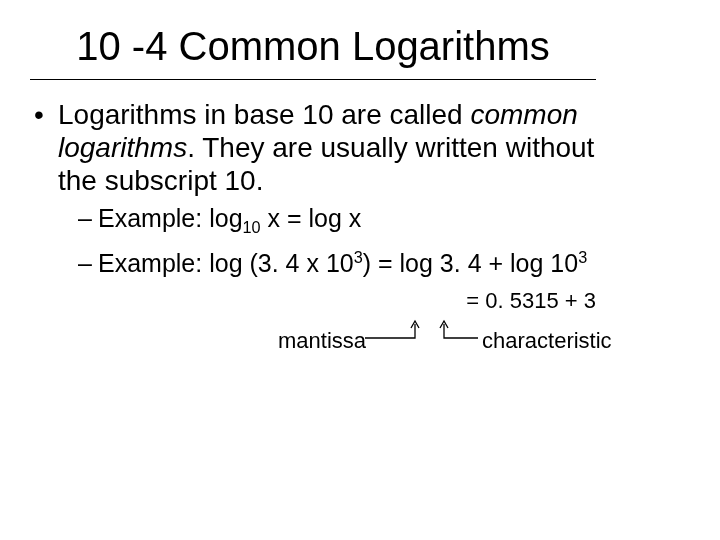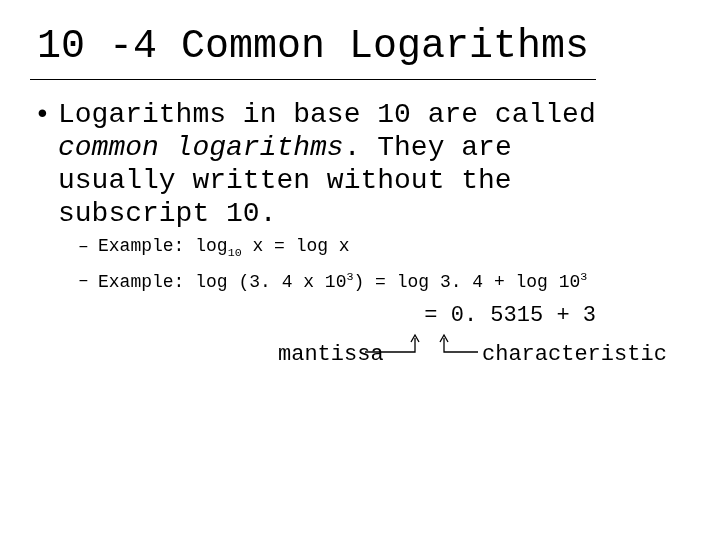--- a/index.html
+++ b/index.html
@@ -10,21 +10,20 @@
     background: #fff;
     font-family: Arial, Helvetica, sans-serif;
     color: #000;
   }
   .slide {
     box-sizing: border-box;
     width: 612px;
     height: 540px;
     padding: 18px 16px 10px 30px;
     position: relative;
-    font-family: Liberation Mono, monospace;
   }
   .title {
     font-size: 40px;
     text-align: center;
     padding: 6px 0 10px 0;
     border-bottom: 1px solid #000;
     margin: 0 0 18px 0;
     font-weight: normal;
   }
   .bullet1 {
@@ -34,21 +33,21 @@
     padding-left: 28px;
     position: relative;
   }
   .bullet1::before {
     content: "•";
     position: absolute;
     left: 4px;
     top: 0;
   }
   .bullet2 {
-    font-size: 18px;
+    font-size: 25px;
     line-height: 1.2;
     margin: 4px 0 10px 0;
     padding-left: 68px;
     position: relative;
   }
   .bullet2::before {
     content: "–";
     position: absolute;
     left: 48px;
     top: 0;

